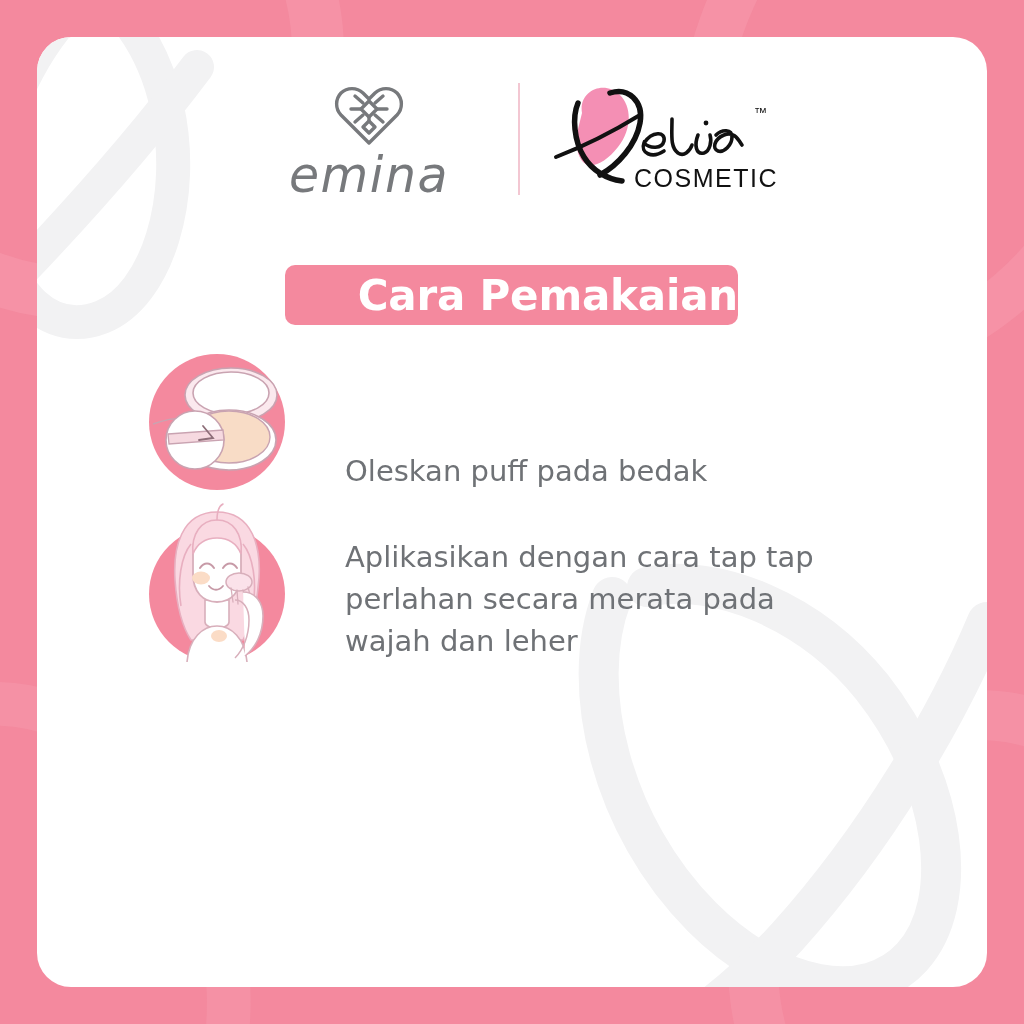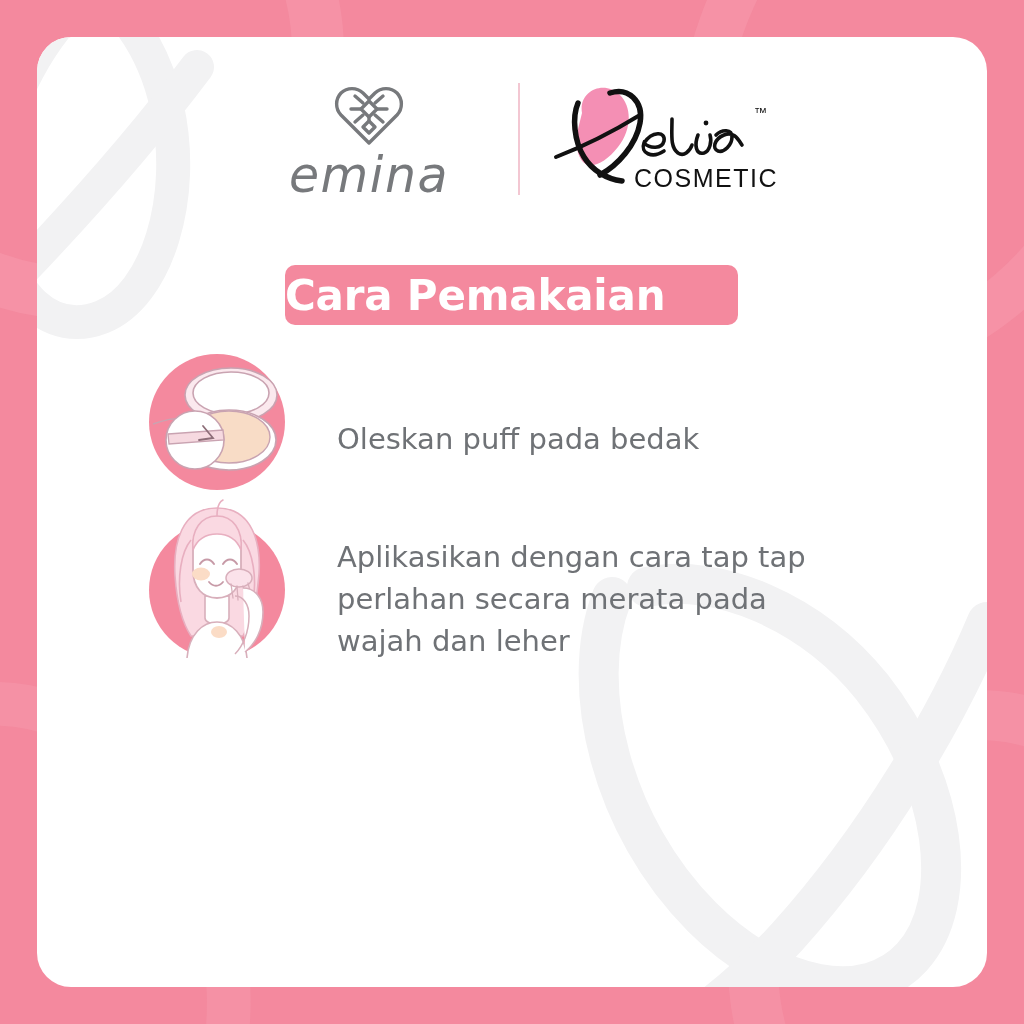--- a/index.html
+++ b/index.html
@@ -138,42 +138,43 @@
   #title-banner {
     position: absolute;
     left: 248px;
     top: 228px;
     width: 453px;
     height: 60px;
     background: #F4899E;
     border-radius: 10px;
     display: flex;
     align-items: center;
-    justify-content: flex-start;
+    justify-content: flex-end;
   }
   #title-text {
     color: #FFFFFF;
     font-size: 42px;
     font-weight: bold;
     letter-spacing: -0.2px;
     white-space: nowrap;
     font-family: "DejaVu Sans", sans-serif;
   }
 
   
   #steps {
     position: absolute;
     left: 110px;
     top: 315px;
     width: 790px;
   }
   .step {
     display: flex;
-    align-items: center;
+    align-items: flex-end;
     margin-bottom: 22px;
+    gap: 8px;
   }
   .step-figure {
     position: relative;
     width: 140px;
     min-width: 140px;
     height: 140px;
     margin-right: 50px;
   }
   .step-figure svg { display: block; overflow: visible; }
   .step-text {

